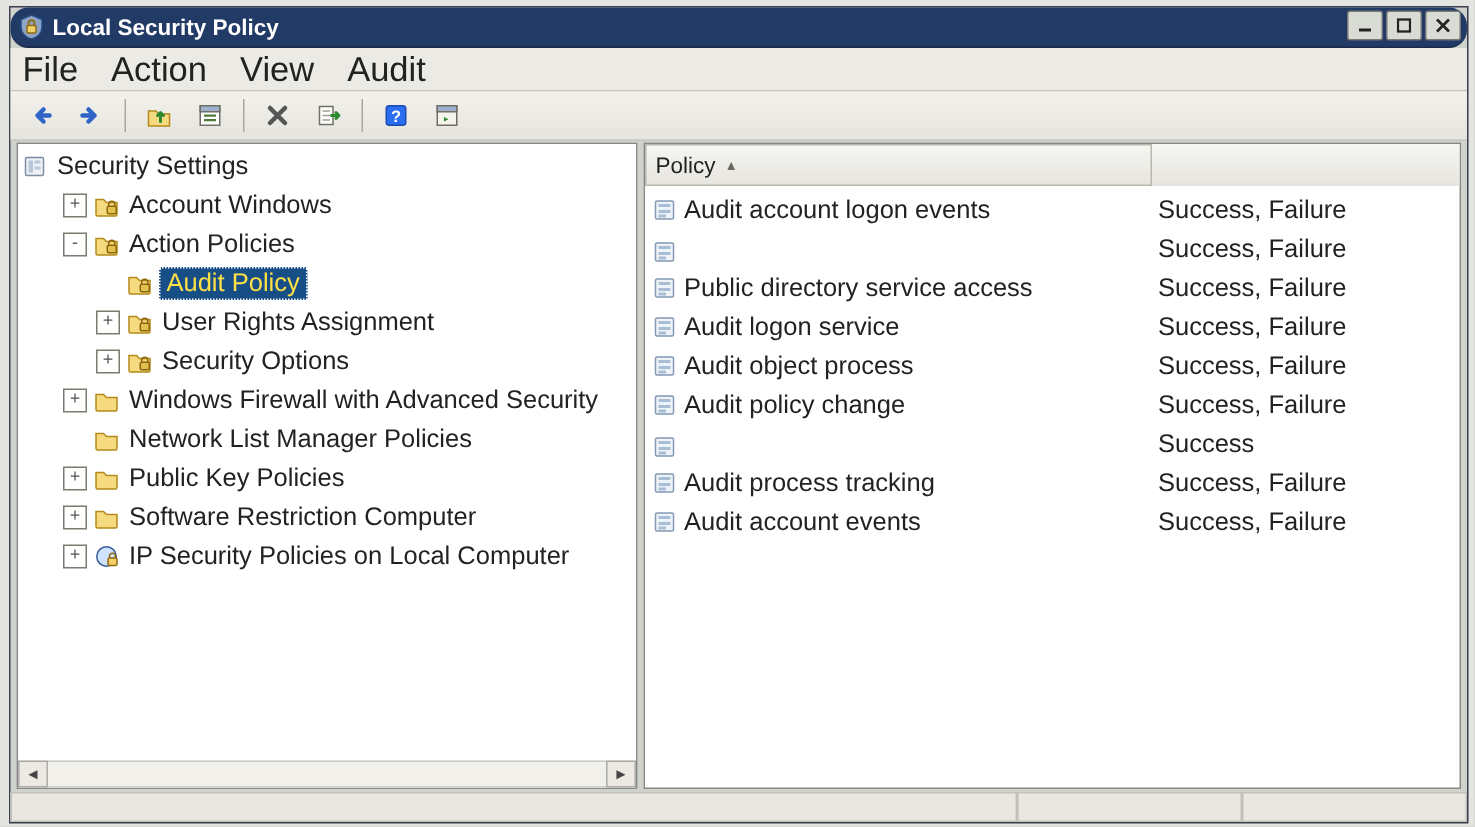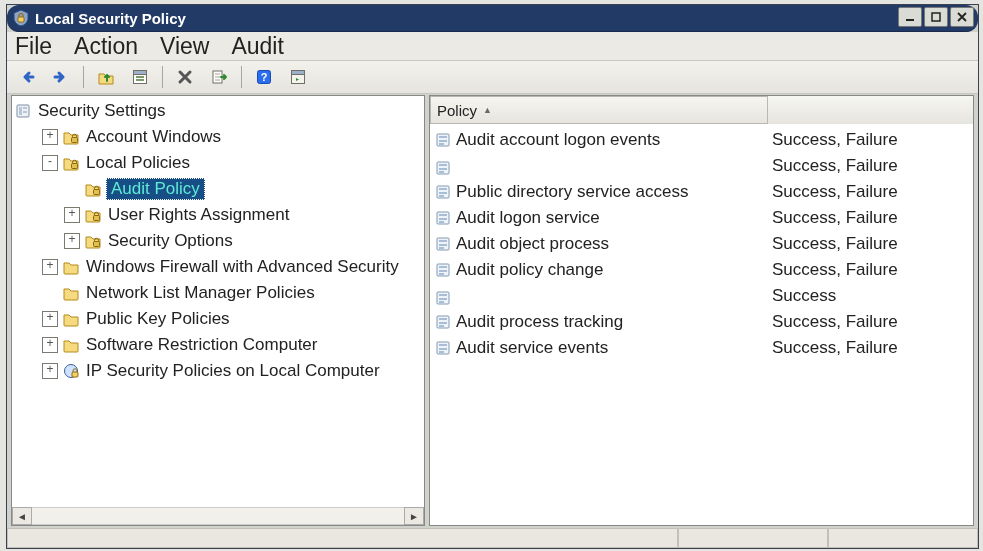--- a/index.html
+++ b/index.html
@@ -152,21 +152,21 @@
   .fold-icon {
     width: 18px;
     height: 16px;
     margin-right: 4px;
     display: inline-flex;
     align-items: center;
     justify-content: center;
   }
   .selected-label {
     background: #174e86;
-    color: #5eead4;
+    color: #fde047;
     border: 1px dotted #fff;
     padding: 0 4px;
   }
   .tree-label { padding: 0 2px; }
 
   .hscroll {
     height: 18px;
     background: #e7e6e0;
     display: flex;
     align-items: center;
@@ -429,21 +429,21 @@
               </span>
               <span class="tree-label">Account Windows</span>
             </div>
             <div class="tree-row" style="padding-left: 28px;">
               <span class="pm">-</span>
               <span class="fold-icon">
                 <svg width="16" height="16">
                   <use href="#ic-folder-lock"></use>
                 </svg>
               </span>
-              <span class="tree-label">Local Policies</span>
+              <span class="tree-label">Action Policies</span>
             </div>
             <div class="tree-row" style="padding-left: 50px;">
               <span class="pm blank"></span>
               <span class="fold-icon">
                 <svg width="16" height="16">
                   <use href="#ic-folder-lock"></use>
                 </svg>
               </span>
               <span class="selected-label">Audit Policy</span>
             </div>
@@ -613,21 +613,21 @@
             </div>
             <div class="setcell">Success, Failure</div>
           </div>
           <div class="list-row">
             <div class="polcell">
               <span class="fold-icon">
                 <svg width="16" height="16">
                   <use href="#ic-policy-item"></use>
                 </svg>
               </span>
-              <span>Audit service events</span>
+              <span>Audit account events</span>
             </div>
             <div class="setcell">Success, Failure</div>
           </div>
         </div>
     </div>
 
   </div>
 
   <div class="status-bar">
     <div class="pane" style="flex:1"></div>

